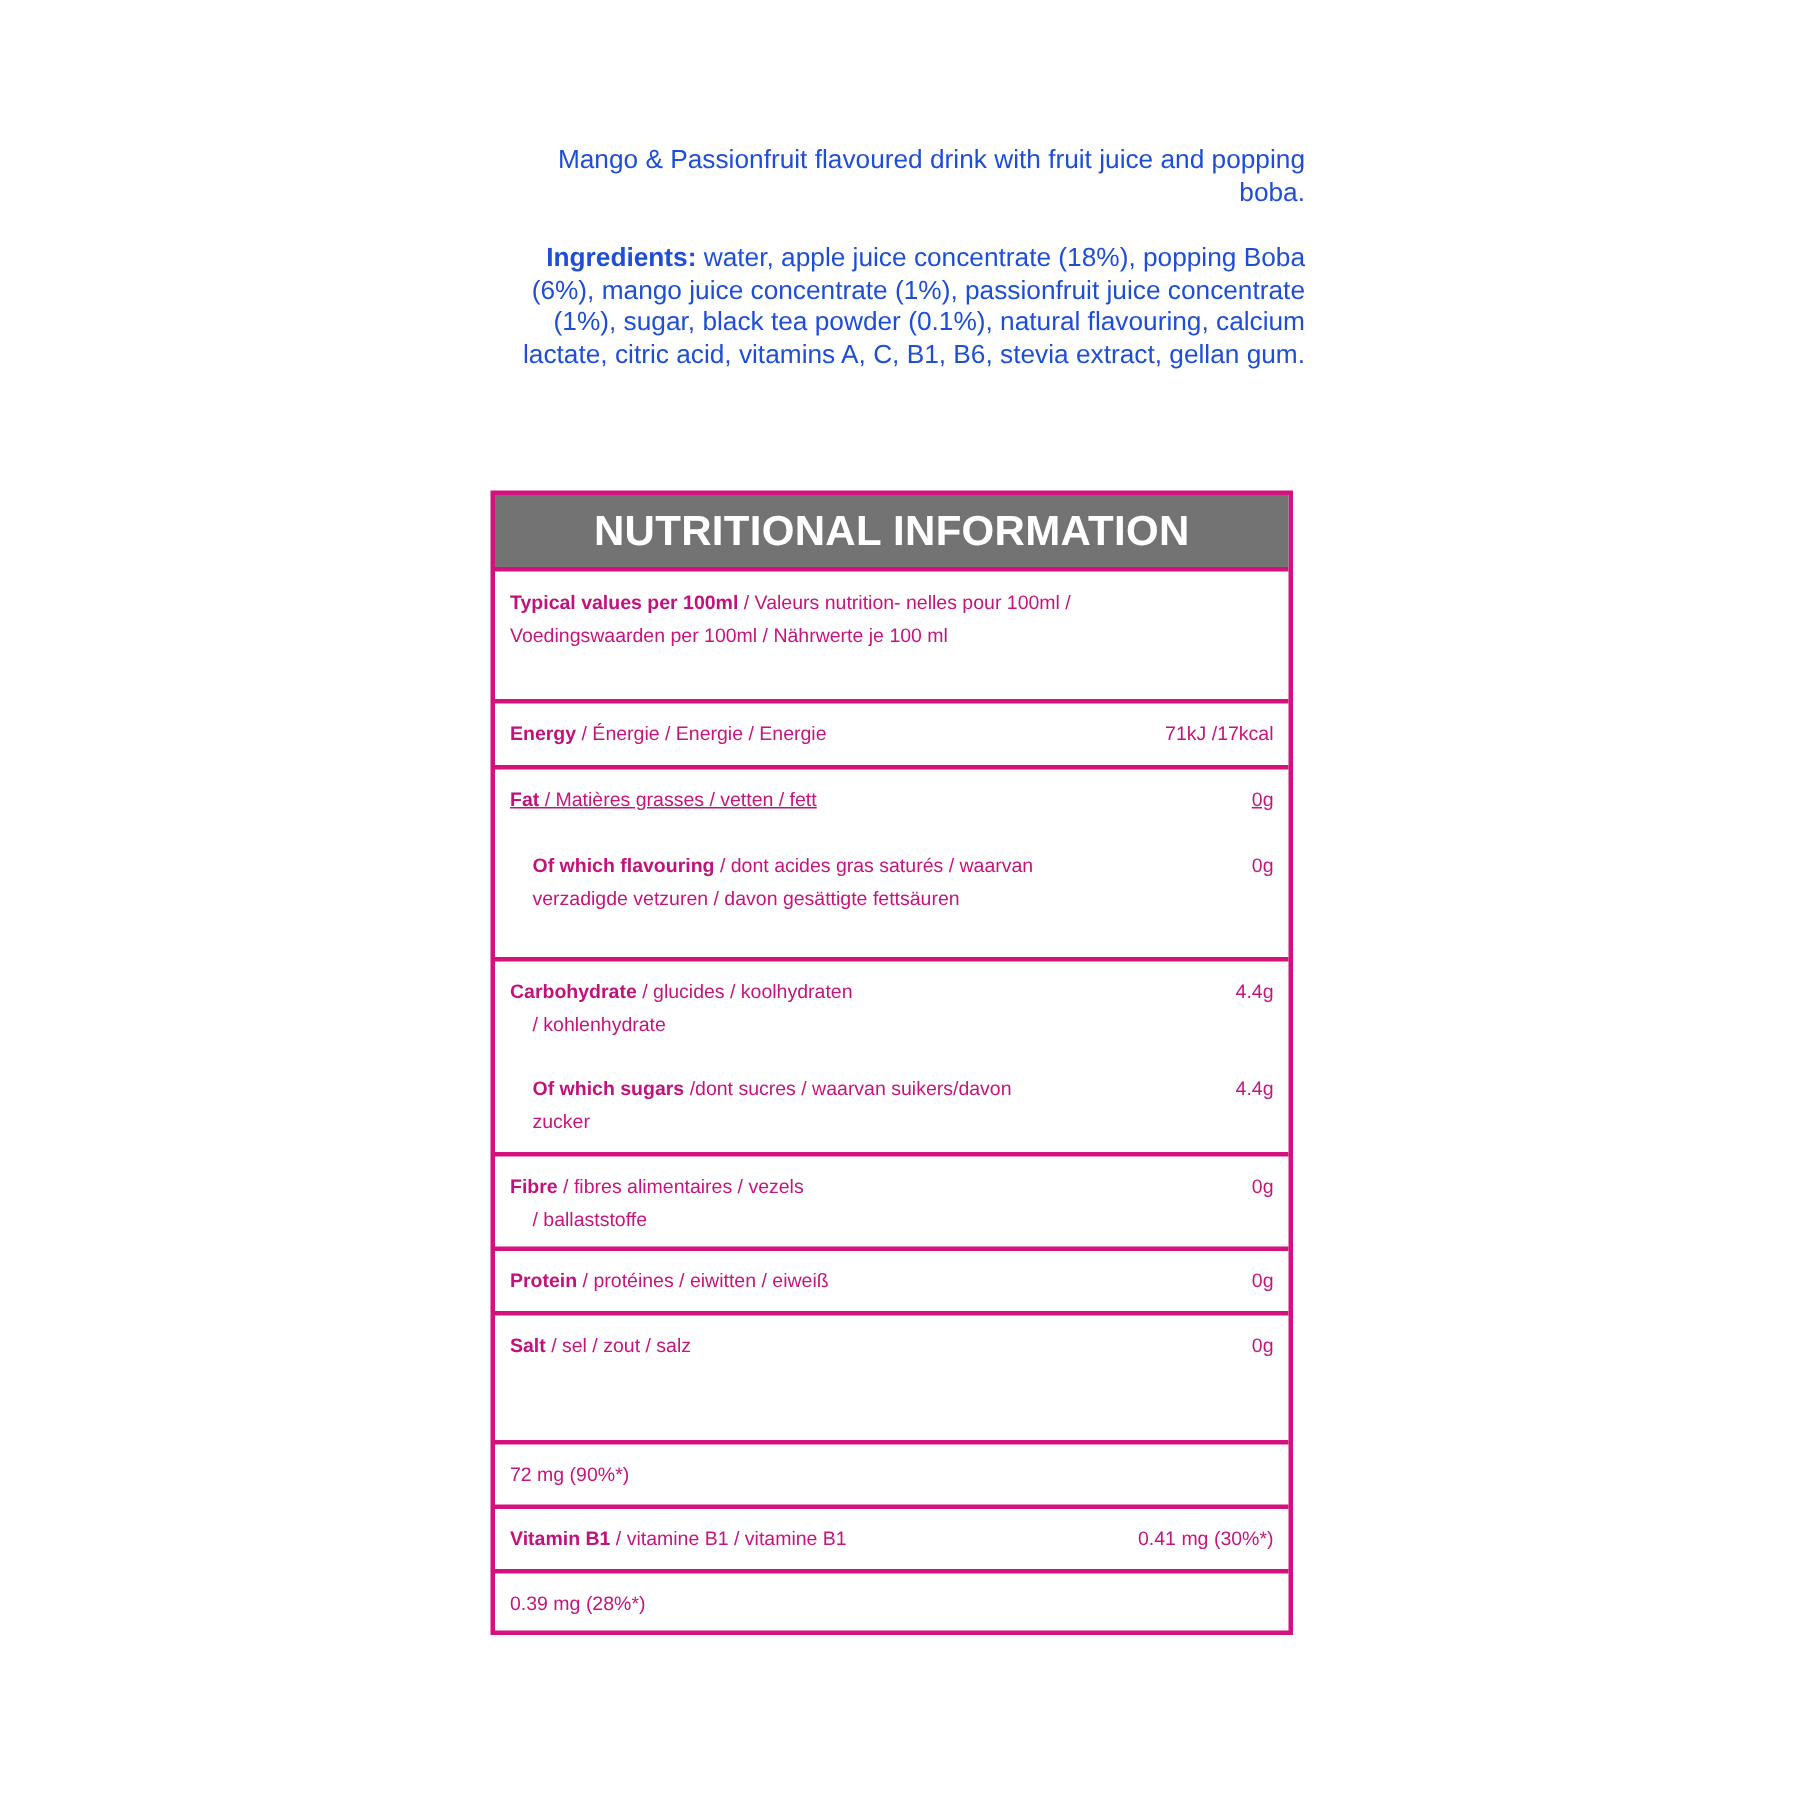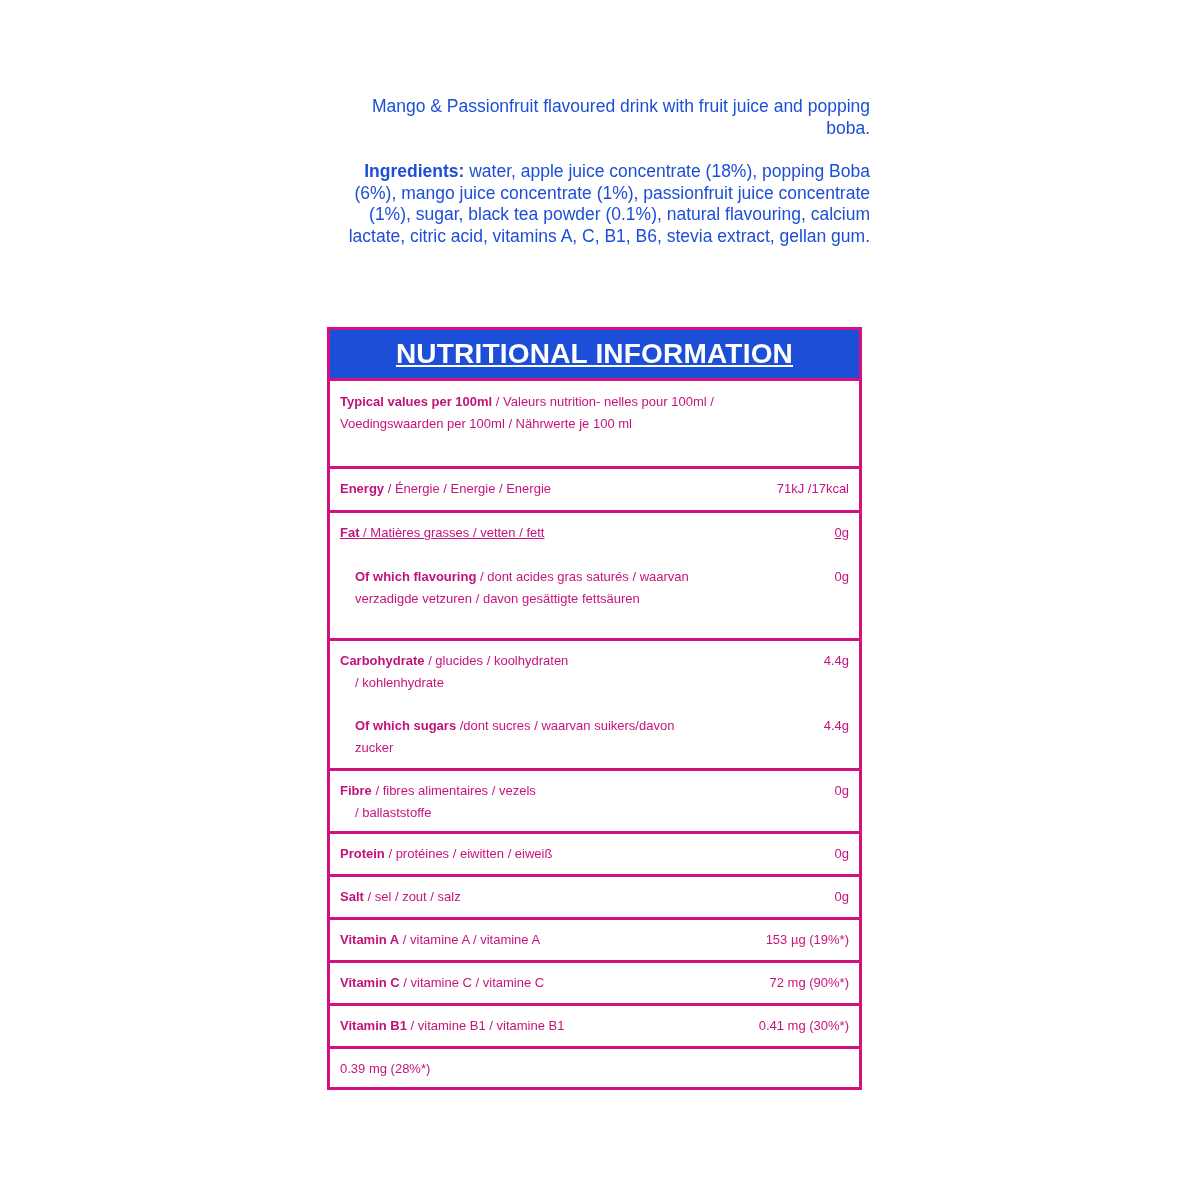--- a/index.html
+++ b/index.html
@@ -6,22 +6,22 @@
   body { width:1200px; height:1200px; position:relative; overflow:hidden;
          font-family:"Liberation Sans", "DejaVu Sans", sans-serif; color:#c8137d; }
   .intro { position:absolute; left:330px; top:96px; width:540px; text-align:right;
            font-size:17.5px; line-height:21.6px; color:#1d4ed8; }
   .intro .desc { margin:0; }
   .intro .ingredients { margin:22px 0 0 0; }
   .intro b { font-weight:bold; }
 
   .table { position:absolute; left:327px; top:327px; width:535px; height:763px;
            box-sizing:border-box; border:3px solid #d4127f; background:#fff; }
-  .header { background:#1d4ed8; color:#ffffff; height:48px; display:flex; align-items:center;
-            justify-content:center; font-size:28px; font-weight:bold; letter-spacing:0.2px;text-decoration:underline; }
+  .header { background:#737373; color:#ffffff; height:48px; display:flex; align-items:center;
+            justify-content:center; font-size:28px; font-weight:bold; letter-spacing:0.2px; }
   .row { position:absolute; left:0; right:0; box-sizing:border-box; border-top:3px solid #d4127f; }
   .line { position:absolute; left:10px; right:10px; font-size:13px; line-height:21.5px; color:#c8137d;
           display:flex; justify-content:flex-start; }
   .line .label { flex:1; padding-right:12px; }
   .line .label b { font-weight:bold; color:#c3117b; }
   .line .value { white-space:nowrap; text-align:right; }
   .sub { left:25px; }
   .hang { padding-left:15px; display:inline-block; }
 </style>
 </head>
@@ -84,30 +84,23 @@
     </div>
   </div>
 
   <div class="row" style="top:544px;height:43px;padding-left:13px;">
     <div class="line" style="top:9px;">
       <span class="label"><b>Salt</b><span> / sel / zout / salz</span></span>
       <span class="value">0g</span>
     </div>
   </div>
 
-  <div class="row" style="top:587px;height:43px;">
-    <div class="line" style="top:9px;">
-      <span class="label"><b>Vitamin A</b><span> / vitamine A / vitamine A</span></span>
-      <span class="value">153 µg (19%*)</span>
-    </div>
-  </div>
 
   <div class="row" style="top:630px;height:43px;">
     <div class="line" style="top:9px;">
-      <span class="label"><b>Vitamin C</b><span> / vitamine C / vitamine C</span></span>
       <span class="value">72 mg (90%*)</span>
     </div>
   </div>
 
   <div class="row" style="top:673px;height:43px;">
     <div class="line" style="top:9px;">
       <span class="label"><b>Vitamin B1</b><span> / vitamine B1 / vitamine B1</span></span>
       <span class="value">0.41 mg (30%*)</span>
     </div>
   </div>

